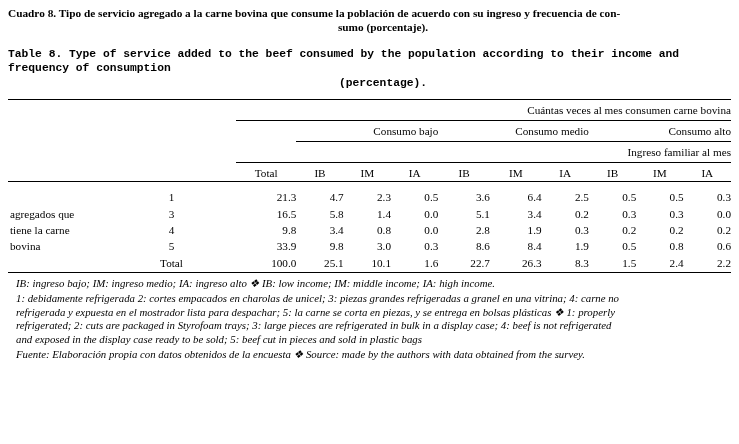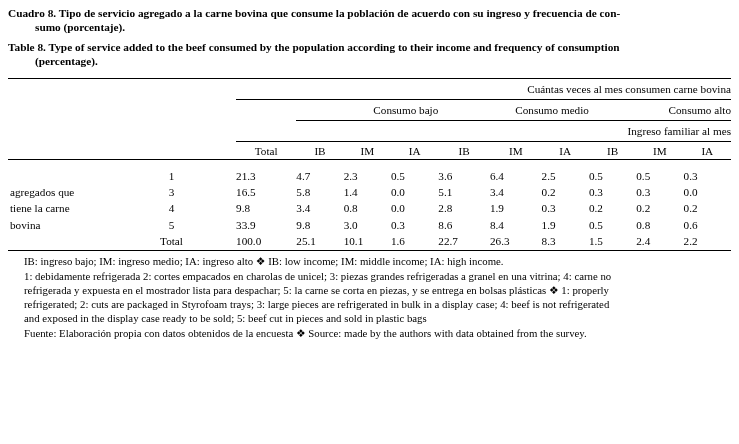--- a/index.html
+++ b/index.html
@@ -24,23 +24,25 @@
   }
   .caption {
     font-size: 11.3px;
     line-height: 1.28;
     font-weight: bold;
     margin: 0 0 1px 0;
   }
   .caption .indent-body {
     display: block;
     padding-left: 27px;
+    text-align: center;
   }
   .caption.second {
-    margin-top: 5px;
+    margin-top: 12px;
+    font-family: Liberation Mono, monospace;
   }
   table.main {
     width: 100%;
     border-collapse: collapse;
     font-size: 11.2px;
     margin-top: 9px;
   }
   table.main td, table.main th {
     padding: 0;
     font-weight: normal;
@@ -50,21 +52,21 @@
     border-top: 1.6px solid #000;
   }
   .hdr-group {
     text-align: right;
     padding: 4px 0 4px 0 !important;
   }
   .line-under {
     border-bottom: 0.9px solid #000;
   }
   .num {
-    text-align: left;
+    text-align: right;
     white-space: nowrap;
   }
   .rowlabel {
     text-align: left;
     white-space: nowrap;
     padding-left: 2px !important;
   }
   .rownum {
     text-align: center;
     white-space: nowrap;
@@ -75,22 +77,23 @@
   .body-row td {
     height: 16.4px;
   }
   .spacer-sm td { height: 5px; }
   .notes {
     font-size: 10.8px;
     line-height: 1.29;
     margin-top: 4px;
   }
   .notes p {
-    margin: 0 0 0 16px;
+    margin: 0 0 0 8px;
     text-align: justify;
+    font-style: italic;
   }
   .notes p.tight {
     margin-top: 1px;
   }
   .hr-thick {
     border: none;
     border-top: 1.6px solid #000;
     margin: 3px 0 3px 0;
   }
   .colhdr {

